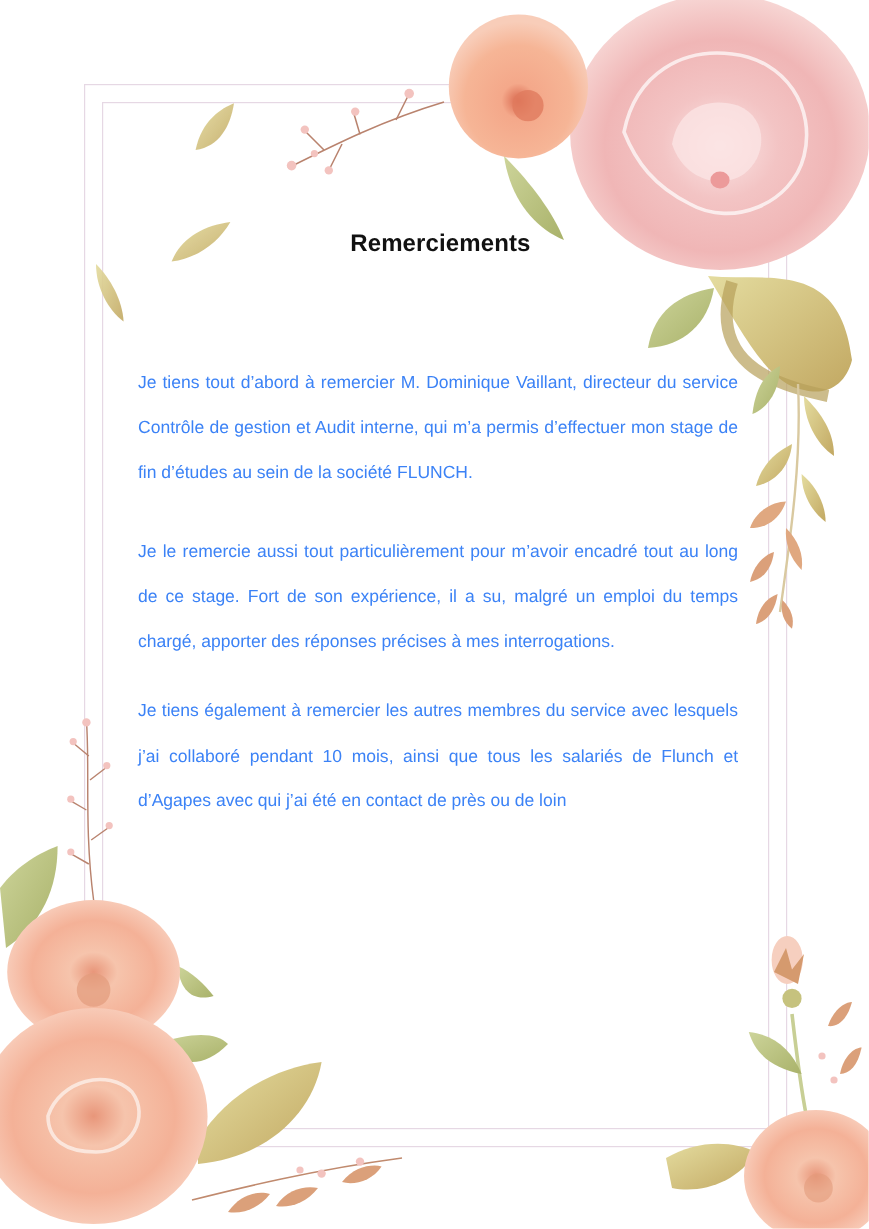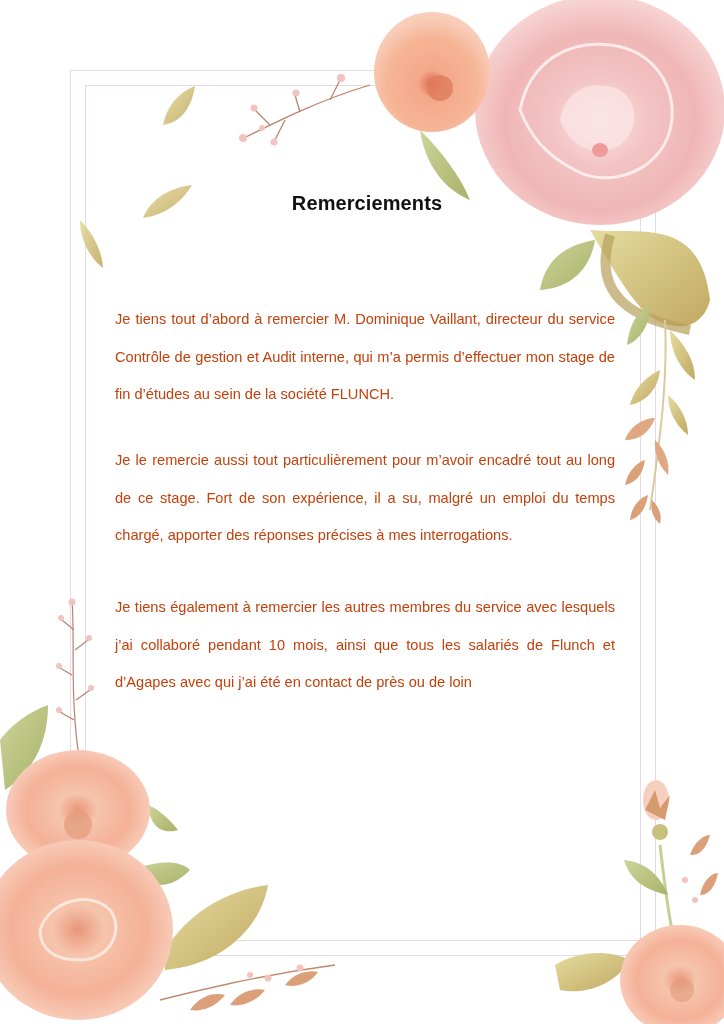--- a/index.html
+++ b/index.html
@@ -11,26 +11,26 @@
   .frame { position: absolute; border: 1.5px solid #e6d8e4; box-sizing: border-box; }
   .frame.outer { left: 70px; top: 70px; width: 586px; height: 886px; }
   .frame.inner { left: 85px; top: 85px; width: 556px; height: 856px; }
   .deco { position: absolute; top: 0; left: 0; width: 724px; height: 1024px; pointer-events: none; }
   .title {
     position: absolute; left: 0; width: 734px; top: 192px; text-align: center;
     font-weight: bold; font-size: 20px; color: #111; letter-spacing: 0.1px;
   }
   .para {
     position: absolute; left: 115px; width: 500px;
-    font-size: 14.6px; color: #c2410c; line-height: 37.5px;
+    font-size: 14.6px; color: #3b82f6; line-height: 37.5px;
     text-align: justify; text-align-last: left;
   }
   .p1 { top: 301px; }
   .p2 { top: 442px; }
-  .p3 { top: 589px; }
+  .p3 { top: 575px; }
 </style>
 </head>
 <body>
 
 <div>
 
   <div class="frame outer"></div>
   <div class="frame inner"></div>
 
   <svg class="deco" viewBox="0 0 724 1024">

